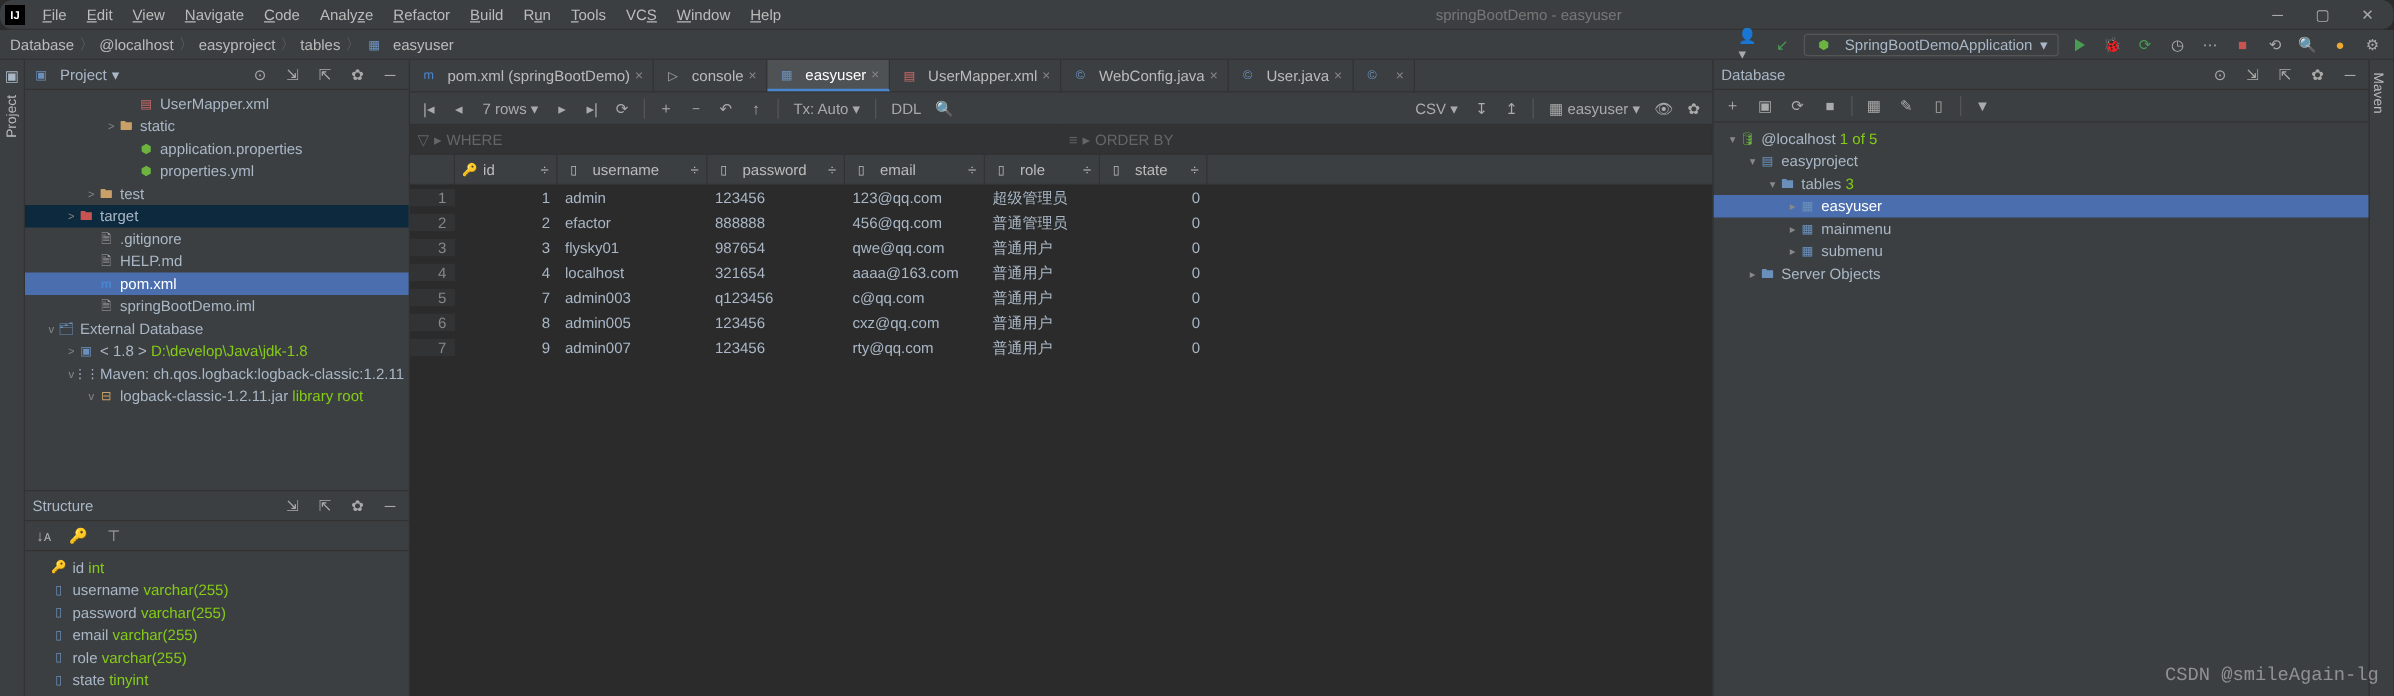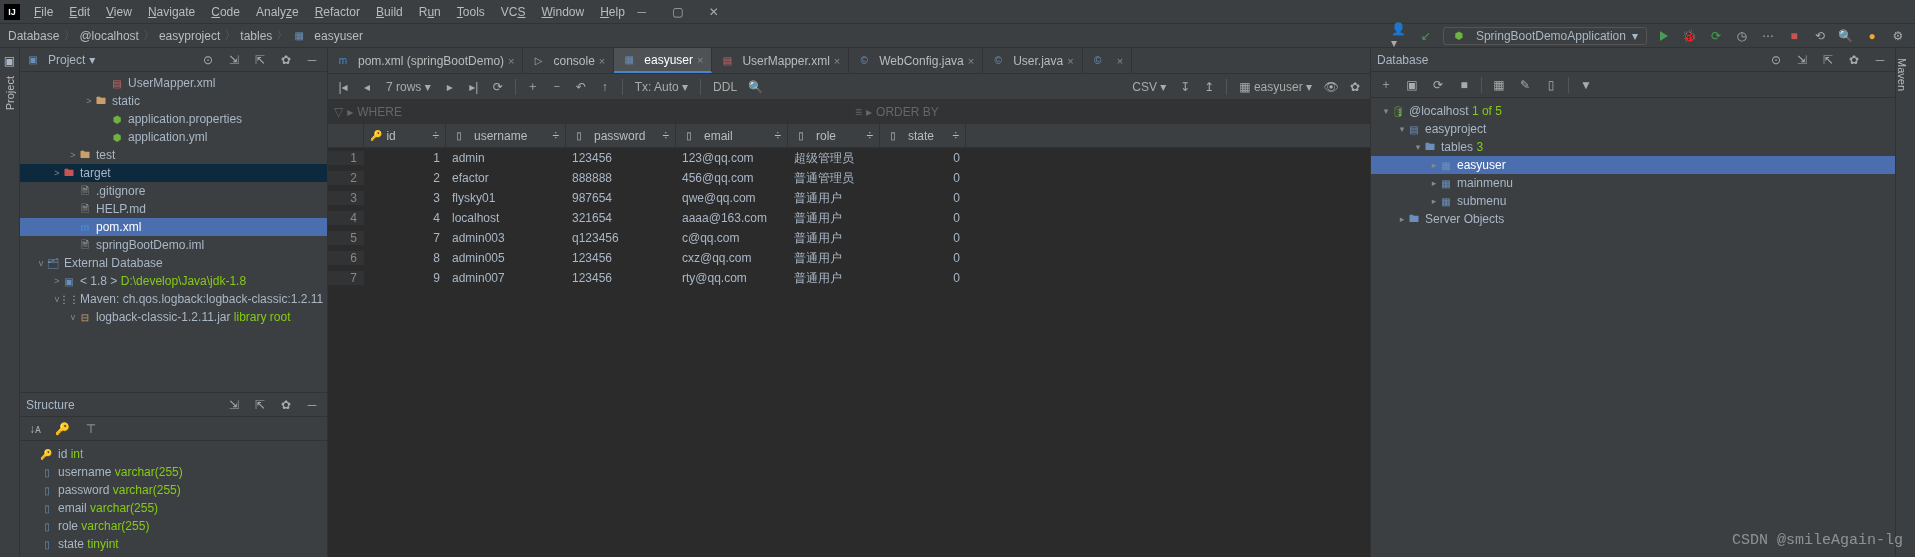--- a/index.html
+++ b/index.html
@@ -1,17 +1,17 @@
 <!DOCTYPE html>
 <html><head>
 <meta charset="utf-8">
 <style>
 * { margin: 0; padding: 0; box-sizing: border-box; font-family: "Segoe UI", Arial, sans-serif; font-size: 12px; }
 body { background: #2b2b2b; color: #a9b7c6; width: 1915px; height: 557px; overflow: hidden; position: relative; }
-.menubar { height: 24px; background: #3c3f41; display: flex; align-items: center; padding: 0 4px; border-bottom: 1px solid #323232; }
+.menubar { height: 24px; background: #3c3f41; display: flex; align-items: center; padding: 0 4px; border-bottom: 1px solid #323232; border-radius: 10px; }
 .menubar .logo { width: 16px; height: 16px; background: #000; margin-right: 6px; display: inline-flex; align-items: center; justify-content: center; color: #fff; font-size: 9px; font-weight: bold; }
 .menubar .mitem { padding: 2px 8px; color: #bbb; cursor: default; }
 .menubar .mitem u { text-decoration: underline; }
 .menubar .title { flex: 1; text-align: center; color: #777; }
 .menubar .wincontrols { display: flex; gap: 18px; padding-right: 8px; color: #bbb; }
 .navbar { height: 24px; background: #3c3f41; display: flex; align-items: center; padding: 0 8px; border-bottom: 1px solid #323232; justify-content: space-between; }
 .breadcrumbs { display: flex; align-items: center; gap: 4px; color: #bbb; }
 .breadcrumbs .sep { color: #666; }
 .navtools { display: flex; align-items: center; gap: 8px; }
 .navtools .runcfg { background: #3c3f41; border: 1px solid #555; padding: 1px 8px; border-radius: 3px; display: flex; align-items: center; gap: 6px; }
@@ -81,20 +81,21 @@
   <span class="mitem"><u>N</u>avigate</span>
   <span class="mitem"><u>C</u>ode</span>
   <span class="mitem">Analy<u>z</u>e</span>
   <span class="mitem"><u>R</u>efactor</span>
   <span class="mitem"><u>B</u>uild</span>
   <span class="mitem">R<u>u</u>n</span>
   <span class="mitem"><u>T</u>ools</span>
   <span class="mitem">VC<u>S</u></span>
   <span class="mitem"><u>W</u>indow</span>
   <span class="mitem"><u>H</u>elp</span>
+  <span class="title">springBootDemo - easyuser</span>
   <div class="wincontrols">
     <span class="ibtn">─</span>
     <span class="ibtn">▢</span>
     <span class="ibtn">✕</span>
   </div>
 </div>
 
 <div class="navbar">
   <div class="breadcrumbs">
     <span>Database</span>
@@ -164,21 +165,21 @@
           <span>static</span>
         </div>
         <div class="tree-row" style="padding-left: 80px;">
           <span class="arrow"></span>
           <span class="ticon ymlf">⬢</span>
           <span>application.properties</span>
         </div>
         <div class="tree-row" style="padding-left: 80px;">
           <span class="arrow"></span>
           <span class="ticon ymlf">⬢</span>
-          <span>application.yml</span>
+          <span>properties.yml</span>
         </div>
         <div class="tree-row" style="padding-left: 48px;">
           <span class="arrow">&gt;</span>
           <span class="ticon folder">🖿</span>
           <span>test</span>
         </div>
         <div class="tree-row selected" style="padding-left: 32px;">
           <span class="arrow">&gt;</span>
           <span class="ticon " style="color:#c75450">🖿</span>
           <span>target</span>

